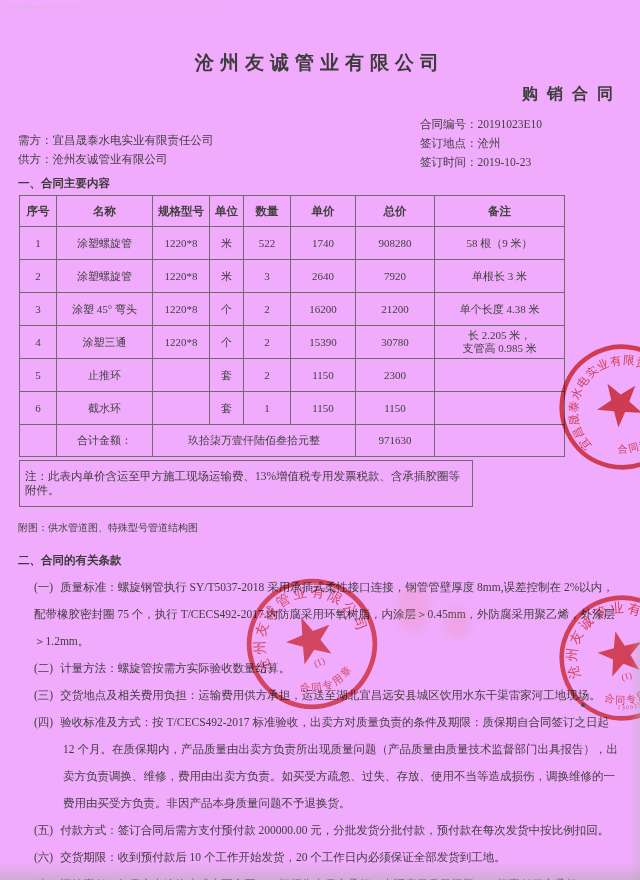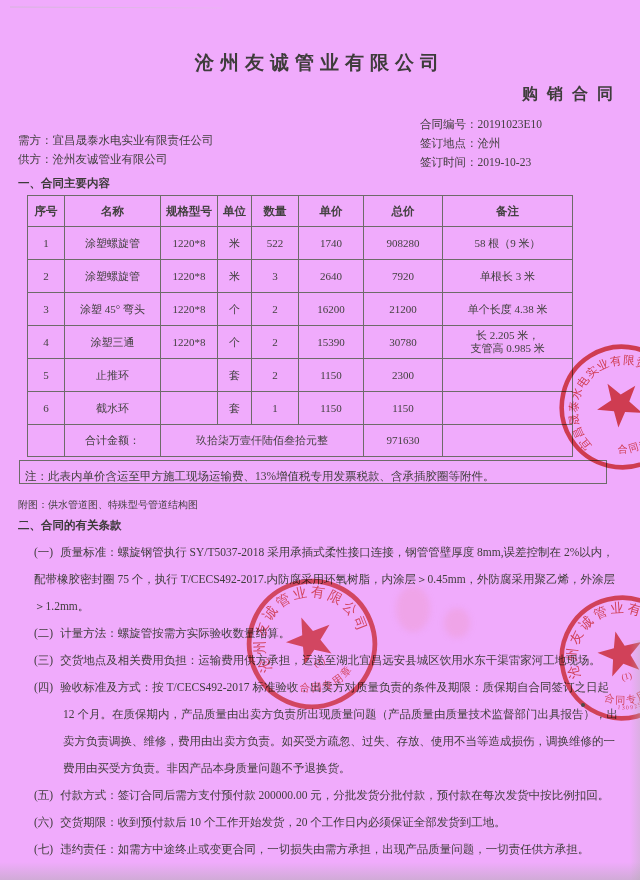--- a/index.html
+++ b/index.html
@@ -32,32 +32,32 @@
     color:#3e3c3b; margin-top:7px; line-height:22px; }
 
   .info { display:flex; margin-top:10px; font-size:11.5px; }
   .info-left { flex:1 1 auto; }
   .info-right { width:202px; flex:0 0 auto; }
   .info-line { line-height:19px; }
   .info-left .buyer-line { margin-top:16px; }
 
   .sec-title { font-size:11.5px; font-weight:600; color:#3d3b3a; }
   .sec1 { margin-top:3px; line-height:16px; }
-  .sec2 { margin-top:4px; line-height:16px; }
-
-  table.items { border-collapse:collapse; width:545px; margin-left:9px; margin-top:4px;
+  .sec2 { margin-top:16px; line-height:16px; }
+
+  table.items { border-collapse:collapse; width:545px; margin-left:1px; margin-top:4px;
     table-layout:fixed; font-size:11px; color:#434140; }
   table.items th, table.items td { border:1px solid #6e6b69; text-align:center;
     vertical-align:middle; padding:1px 2px; white-space:pre-line; line-height:13px; }
   table.items thead th { height:31px; font-weight:600; font-size:11.5px; }
   table.items tbody td { height:33px; }
   table.items .total-row td { height:32px; }
 
-  .note-box { width:588px; margin-left:1px; margin-top:3px; border:1px solid #6e6b69;
-    font-size:11.5px; padding:8px 5px 0 5px; color:#413f3e; line-height:14px; }
+  .note-box { width:454px; margin-left:1px; margin-top:3px; border:1px solid #6e6b69;
+    font-size:11.5px; padding:8px 5px 9px 5px; color:#413f3e; line-height:14px; }
   .attachment { margin-top:13px; font-size:10px; line-height:16px; }
 
   .clauses { margin-top:6px;margin-left:16px; }
   .clauses p { font-size:11.5px; line-height:27px; color:#403e3d; }
   .clauses p .m { margin-right:7px; }
   .clauses p.hang { padding-left:29px; text-indent:-29px; }
 
   
   .seal { position:absolute; pointer-events:none; mix-blend-mode:multiply; }
   .seal svg { display:block; }

